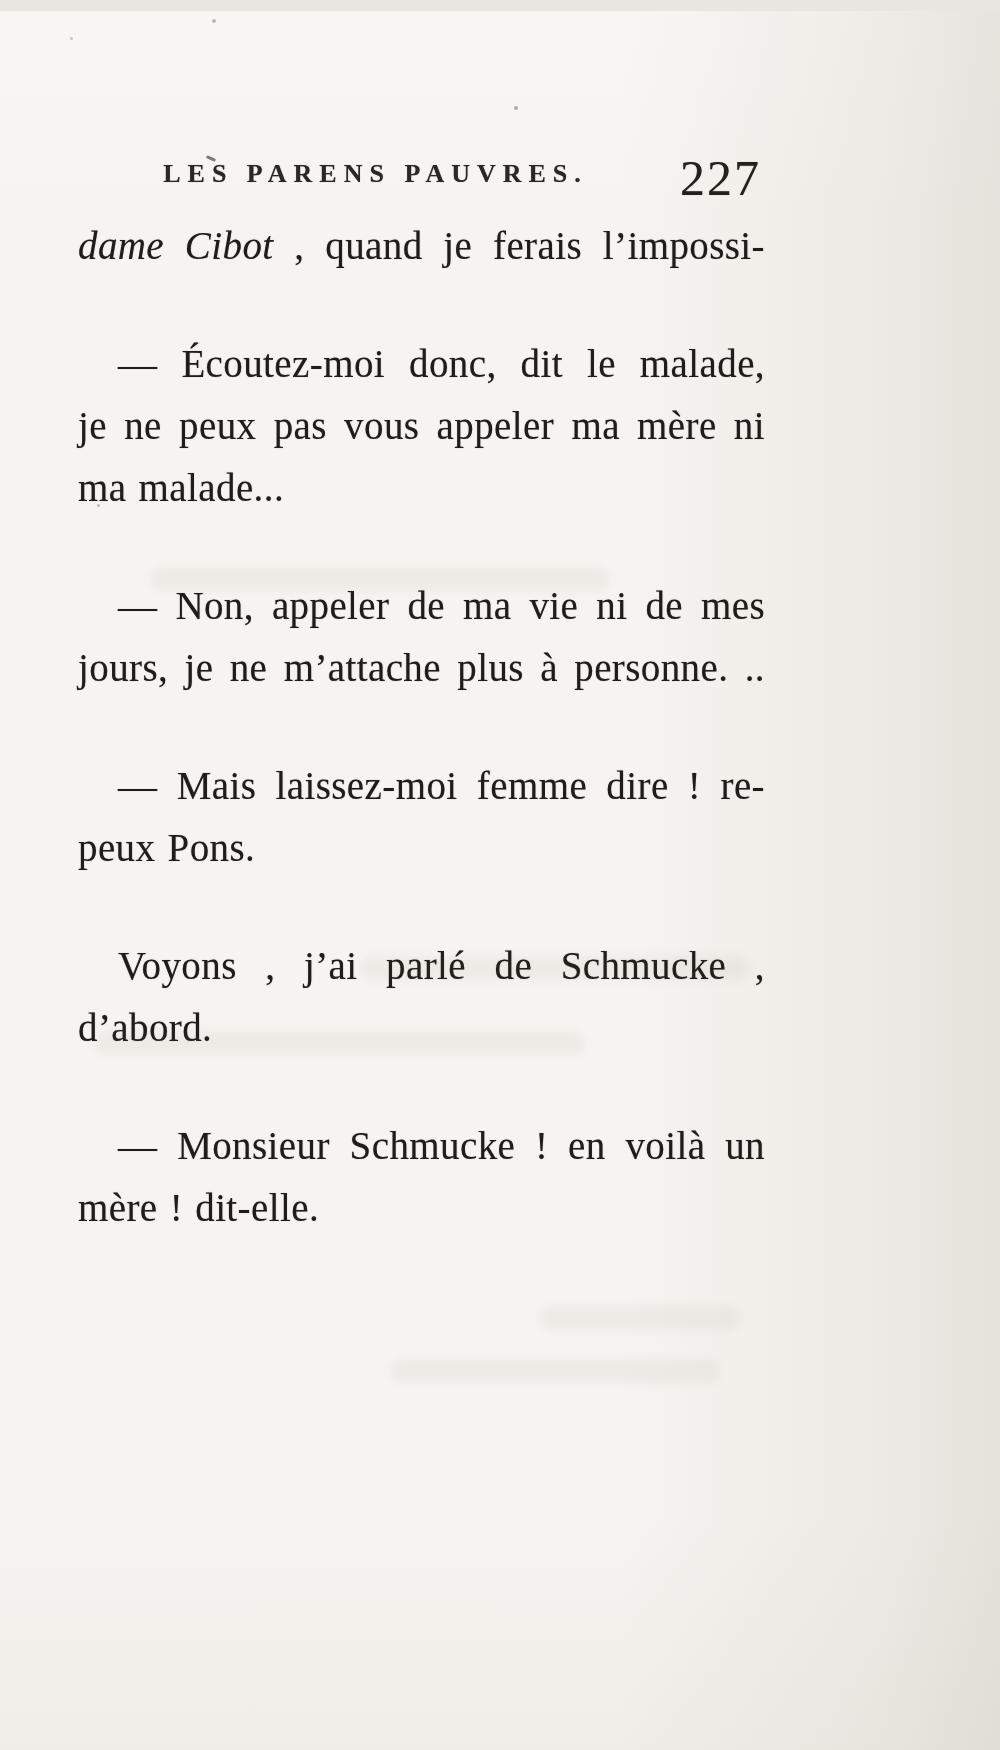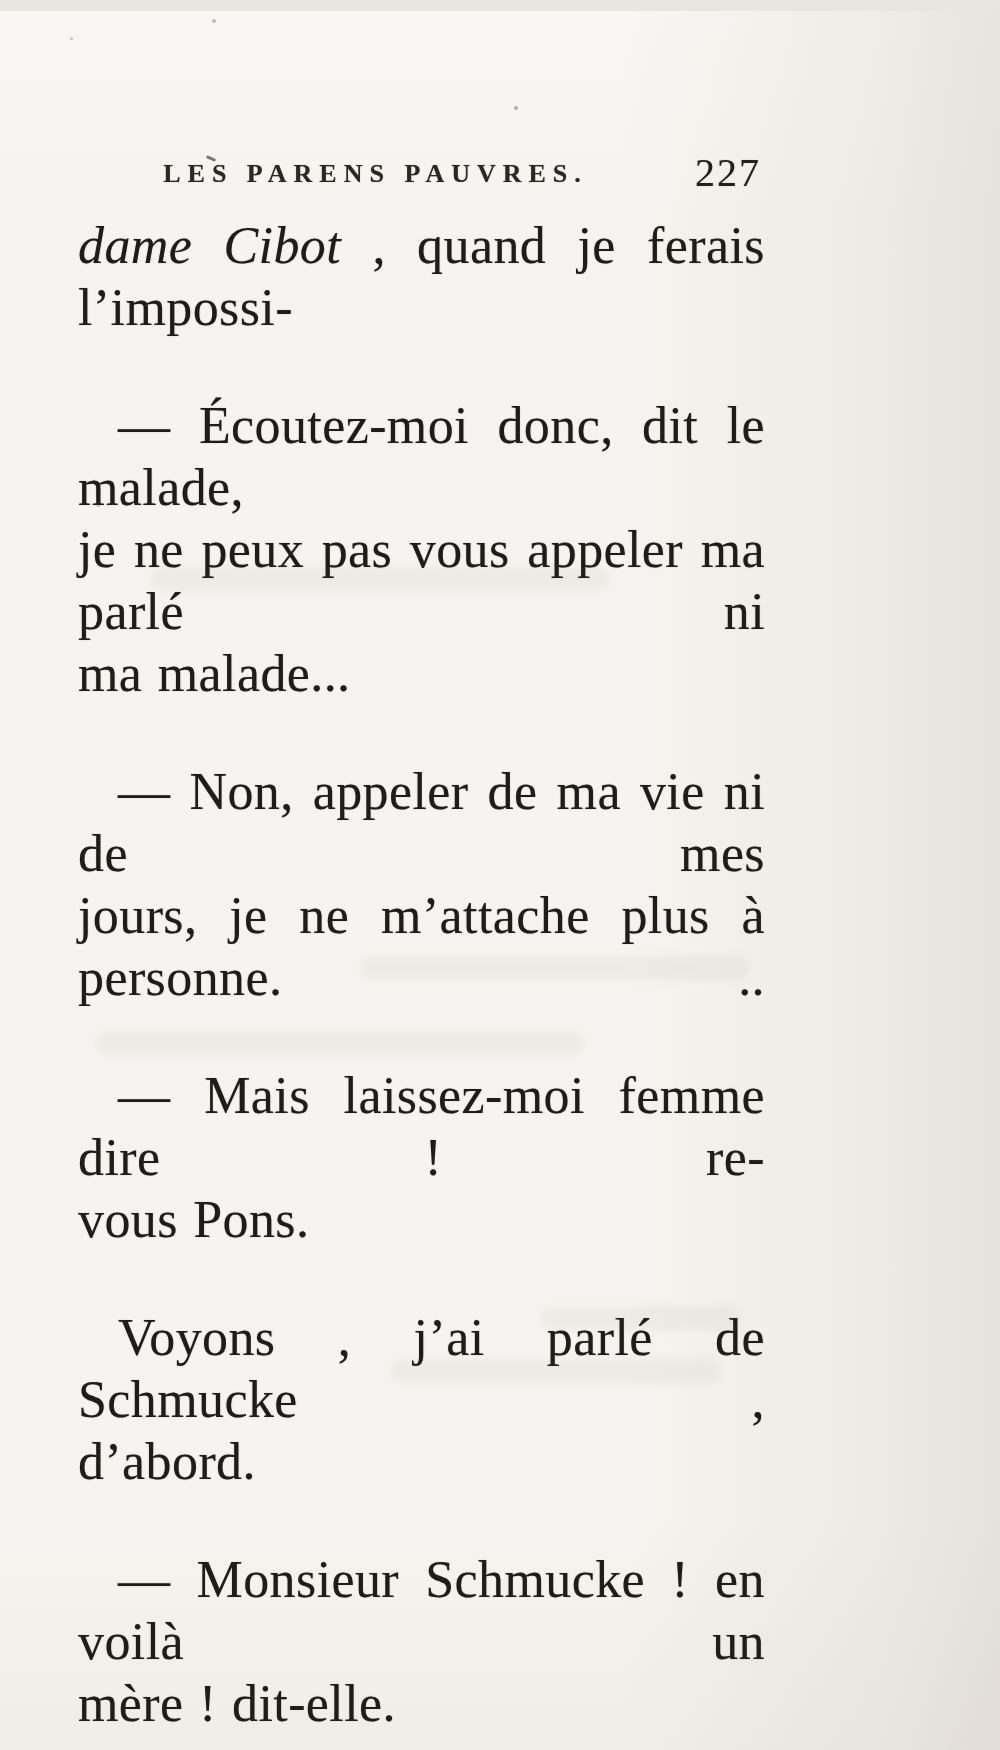--- a/index.html
+++ b/index.html
@@ -47,37 +47,37 @@
     font-weight: bold;
     letter-spacing: 7px;
     color: #2b2823;
     text-shadow: 0 0 1px rgba(43,40,35,0.45);
     white-space: nowrap;
   }
   .page-number {
     position: absolute;
     right: 4px;
     top: 0;
-    font-size: 40px;
+    font-size: 50px;
     letter-spacing: 2px;
     color: #24211c;
     text-shadow: 0 0 1px rgba(36,33,28,0.4);
   }
 
   
   .text-block {
     position: absolute;
     left: 78px;
     top: 204px;
     width: 687px;
   }
   .paragraph { margin: 0; }
   .paragraph + .paragraph { margin-top: 56px; }
   .line {
-    font-size: 52px;
+    font-size: 39px;
     line-height: 62px;
     letter-spacing: 0.4px;
     word-spacing: 2px;
     white-space: normal;
     text-shadow: 0 0 1px rgba(31,29,25,0.42);
   }
   .line.just {
     text-align: justify;
     text-align-last: justify;
   }
@@ -115,30 +115,30 @@
     <div class="running-title">LES PARENS PAUVRES.</div>
     <div class="page-number">227</div>
   </div>
 
   <div class="text-block">
       <div class="paragraph">
         <div class="line just"><span class="it">dame Cibot</span><span> , quand je ferais l’impossi-</span></div>
       </div>
       <div class="paragraph">
         <div class="line just ind"><span>— Écoutez-moi donc, dit le malade,</span></div>
-        <div class="line just"><span>je ne peux pas vous appeler ma parlé ni</span></div>
+        <div class="line just"><span>je ne peux pas vous appeler ma mère ni</span></div>
         <div class="line"><span>ma malade...</span></div>
       </div>
       <div class="paragraph">
         <div class="line just ind"><span>— Non, appeler de ma vie ni de mes</span></div>
         <div class="line just"><span>jours, je ne m’attache plus à personne. ..</span></div>
       </div>
       <div class="paragraph">
         <div class="line just ind"><span>— Mais laissez-moi femme dire ! re-</span></div>
-        <div class="line"><span>vous Pons.</span></div>
+        <div class="line"><span>peux Pons.</span></div>
       </div>
       <div class="paragraph">
         <div class="line just ind"><span>Voyons , j’ai parlé de Schmucke ,</span></div>
         <div class="line"><span>d’abord.</span></div>
       </div>
       <div class="paragraph">
         <div class="line just ind"><span>— Monsieur Schmucke ! en voilà un</span></div>
         <div class="line"><span>mère ! dit-elle.</span></div>
       </div>
     </div>

